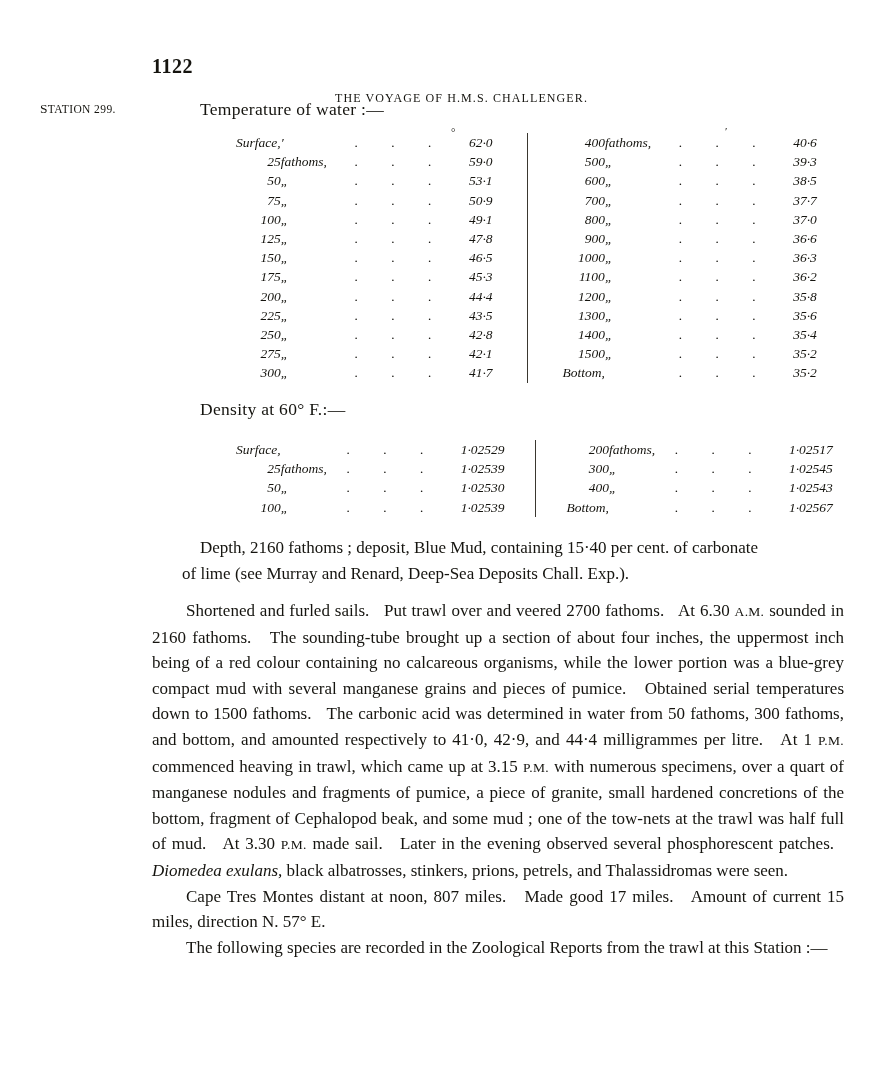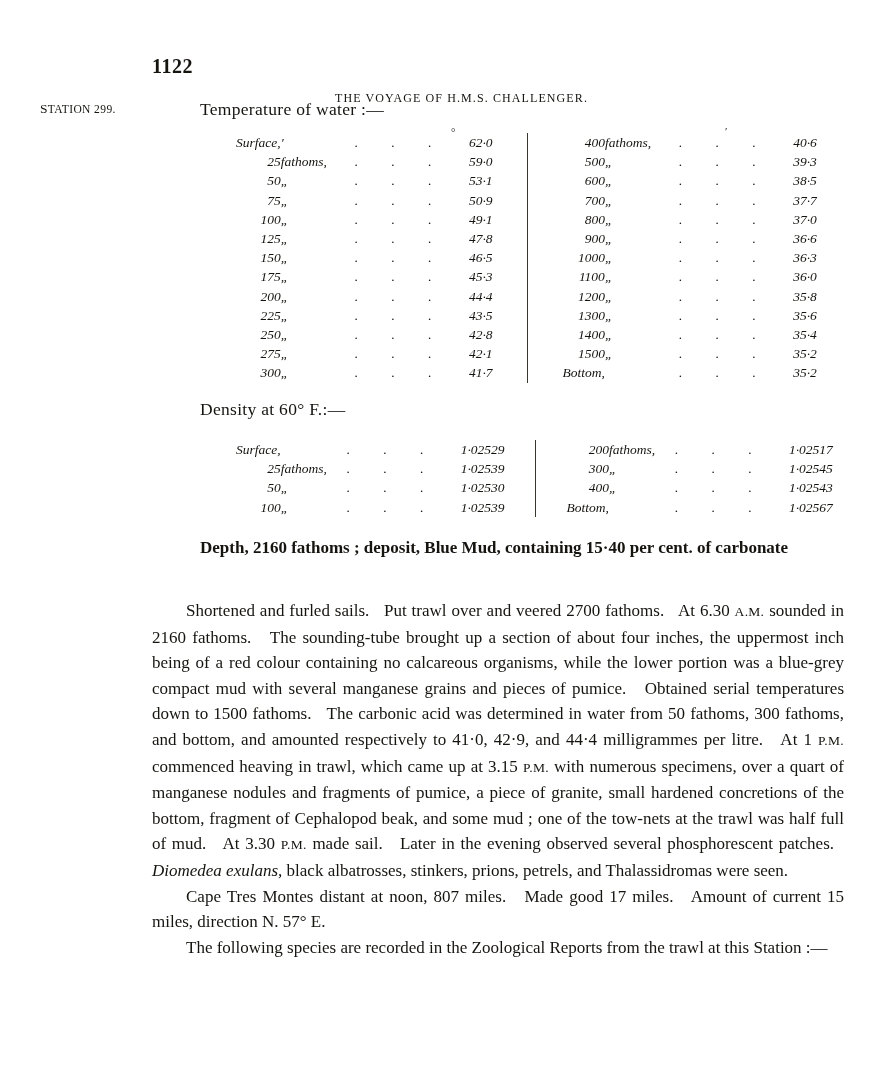--- a/index.html
+++ b/index.html
@@ -131,21 +131,20 @@
 
   
   .depth-para {
     position: absolute;
     left: 152px;
     top: 535px;
     width: 690px;
     font-size: 17px;
     line-height: 25.5px;
     text-align: justify;
-    font-weight: bold;
   }
   .depth-para .l1 { display: block; text-indent: 48px; }
   .depth-para .l2 { display: block; text-indent: 30px; }
 
   .narrative {
     position: absolute;
     left: 152px;
     top: 598px;
     width: 692px;
     font-size: 17px;
@@ -282,21 +281,21 @@
           <td class="depth">175</td>
           <td class="unit">„</td>
           <td class="dots">. . .</td>
           <td class="value">45·3</td>
           <td class="gap"></td>
           <td class="sep"></td>
           <td class="gap"></td>
           <td class="depth">1100</td>
           <td class="unit">„</td>
           <td class="dots">. . .</td>
-          <td class="value">36·0</td>
+          <td class="value">36·2</td>
         </tr>
         <tr>
           <td class="depth">200</td>
           <td class="unit">„</td>
           <td class="dots">. . .</td>
           <td class="value">44·4</td>
           <td class="gap"></td>
           <td class="sep"></td>
           <td class="gap"></td>
           <td class="depth">1200</td>
@@ -416,20 +415,21 @@
           <td class="unit"></td>
           <td class="dots">. . .</td>
           <td class="value">1·02567</td>
         </tr>
       </tbody>
     </table>
   </div>
 
   <div class="depth-para">
     <span class="l1">Depth, 2160 fathoms ; deposit, Blue Mud, containing 15·40 per cent. of carbonate</span>
+    <span class="l2">of lime (see Murray and Renard, Deep-Sea Deposits Chall. Exp.).</span>
   </div>
 
   <div class="narrative">
     <p><span>Shortened and furled sails.&nbsp;&nbsp; Put trawl over and veered 2700 fathoms.&nbsp;&nbsp; At 6.30 </span><span class="sc">A.M.</span><span> sounded in 2160 fathoms.&nbsp;&nbsp; The sounding-tube brought up a section of about four inches, the uppermost inch being of a red colour containing no calcareous organisms, while the lower portion was a blue-grey compact mud with several manganese grains and pieces of pumice.&nbsp;&nbsp; Obtained serial temperatures down to 1500 fathoms.&nbsp;&nbsp; The carbonic acid was determined in water from 50 fathoms, 300 fathoms, and bottom, and amounted respectively to 41·0, 42·9, and 44·4 milligrammes per litre.&nbsp;&nbsp; At 1 </span><span class="sc">P.M.</span><span> commenced heaving in trawl, which came up at 3.15 </span><span class="sc">P.M.</span><span> with numerous specimens, over a quart of manganese nodules and fragments of pumice, a piece of granite, small hardened concretions of the bottom, fragment of Cephalopod beak, and some mud ; one of the tow-nets at the trawl was half full of mud.&nbsp;&nbsp; At 3.30 </span><span class="sc">P.M.</span><span> made sail.&nbsp;&nbsp; Later in the evening observed several phosphorescent patches.&nbsp;&nbsp; </span><em>Diomedea exulans,</em><span> black albatrosses, stinkers, prions, petrels, and Thalassidromas were seen.</span></p>
     <p class="para-cape">Cape Tres Montes distant at noon, 807 miles.&nbsp;&nbsp; Made good 17 miles.&nbsp;&nbsp; Amount of current 15 miles, direction N. 57° E.</p>
     <p class="para-species"><span>The following species are recorded in the Zoological Reports from the trawl at this</span> <span>Station :—</span></p>
   </div>
 
 </div>
 

